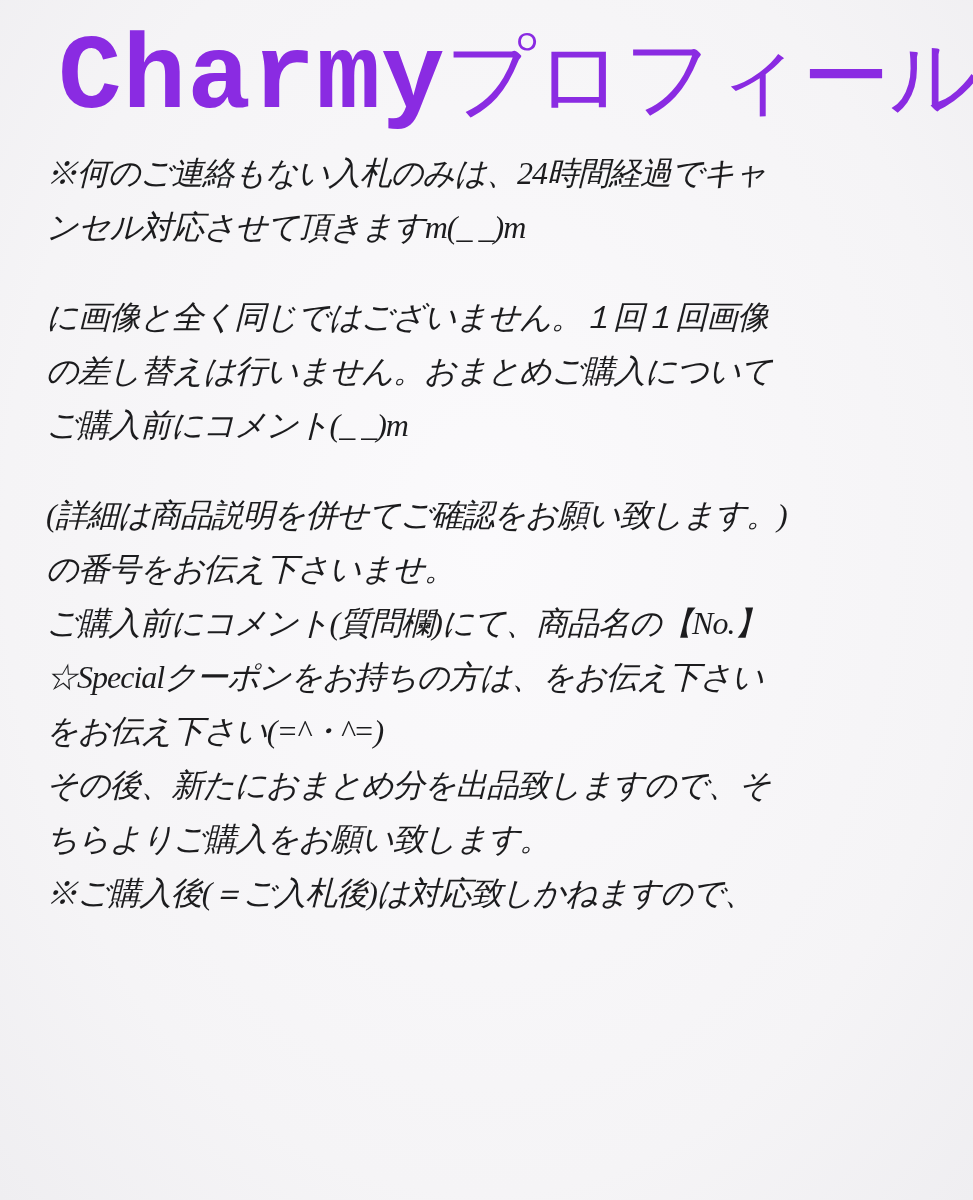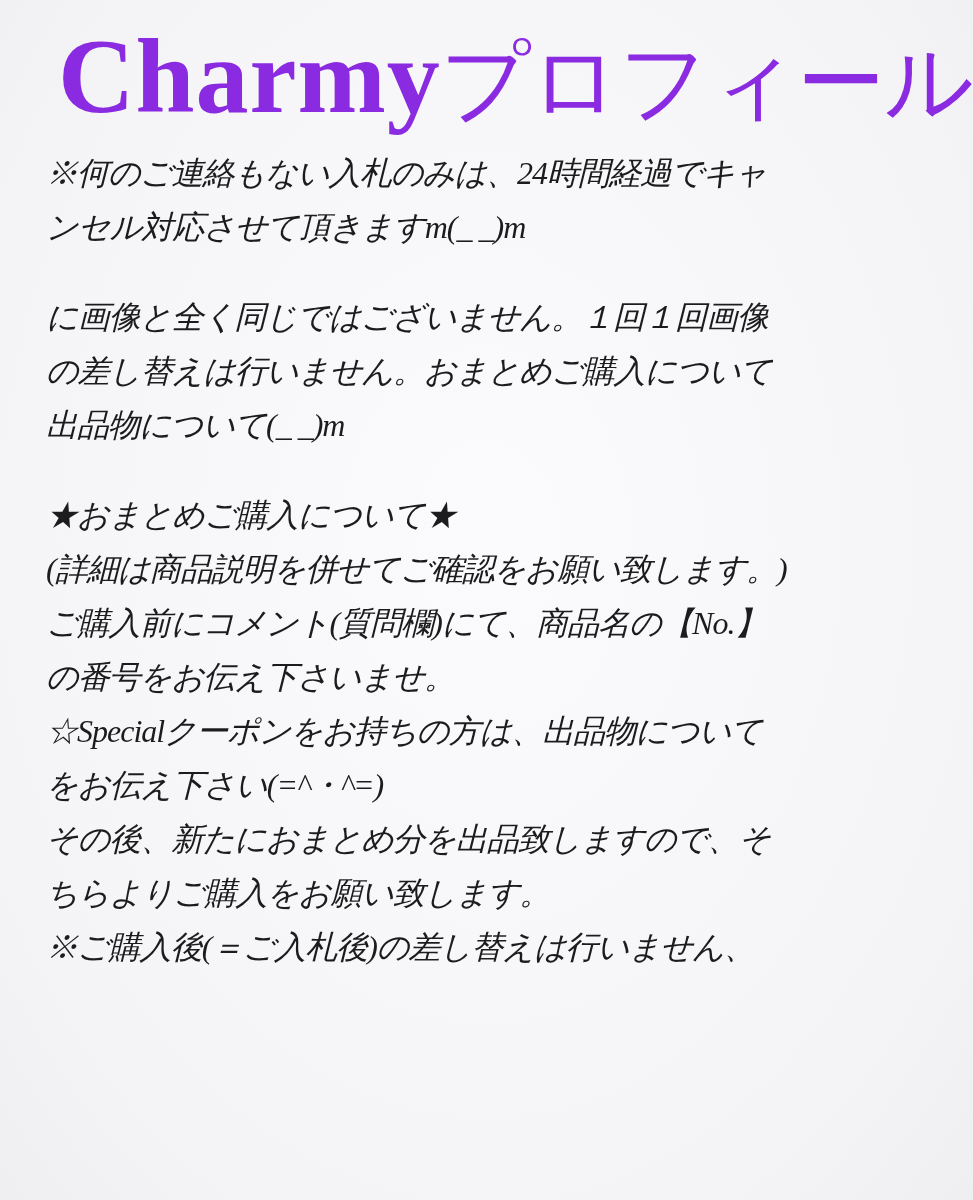--- a/index.html
+++ b/index.html
@@ -21,21 +21,21 @@
     padding: 16px 30px 0 46px;
   }
   .title {
     margin: 0 0 8px 12px;
     height: 122px;
     line-height: 122px;
     color: #8a2be2;
     white-space: nowrap;
   }
   .title .latin {
-    font-family: Liberation Serif, serif;
+    font-family: Liberation Mono, monospace;
     font-weight: 700;
     font-size: 106px;
     letter-spacing: 1px;
   }
   .title .jp {
     font-family: "Liberation Sans", "DejaVu Sans", sans-serif;
     font-weight: 400;
     font-size: 88px;
     letter-spacing: -1px;
     margin-top: 44px;
@@ -60,28 +60,27 @@
   <h1 class="title"><span class="latin">Charmy</span><span class="jp">プロフィール</span></h1>
 
   <div class="para">
     <div class="line">※何のご連絡もない入札のみは、24時間経過でキャ</div>
     <div class="line">ンセル対応させて頂きますm(_ _)m</div>
   </div>
 
   <div class="para">
     <div class="line">に画像と全く同じではございません。１回１回画像</div>
     <div class="line">の差し替えは行いません。おまとめご購入について</div>
-    <div class="line">出品物について(_ _)m</div>
+    <div class="line">ご購入前にコメント(_ _)m</div>
   </div>
 
   <div class="para">
-    <div class="line">★おまとめご購入について★</div>
     <div class="line">(詳細は商品説明を併せてご確認をお願い致します。)</div>
+    <div class="line">の番号をお伝え下さいませ。</div>
     <div class="line">ご購入前にコメント(質問欄)にて、商品名の【No.】</div>
-    <div class="line">の番号をお伝え下さいませ。</div>
-    <div class="line">☆Specialクーポンをお持ちの方は、出品物について</div>
+    <div class="line">☆Specialクーポンをお持ちの方は、をお伝え下さい</div>
     <div class="line">をお伝え下さい(=^・^=)</div>
     <div class="line">その後、新たにおまとめ分を出品致しますので、そ</div>
     <div class="line">ちらよりご購入をお願い致します。</div>
-    <div class="line">※ご購入後(＝ご入札後)の差し替えは行いません、</div>
+    <div class="line">※ご購入後(＝ご入札後)は対応致しかねますので、</div>
   </div>
 
 </div>
 
 </body></html>

